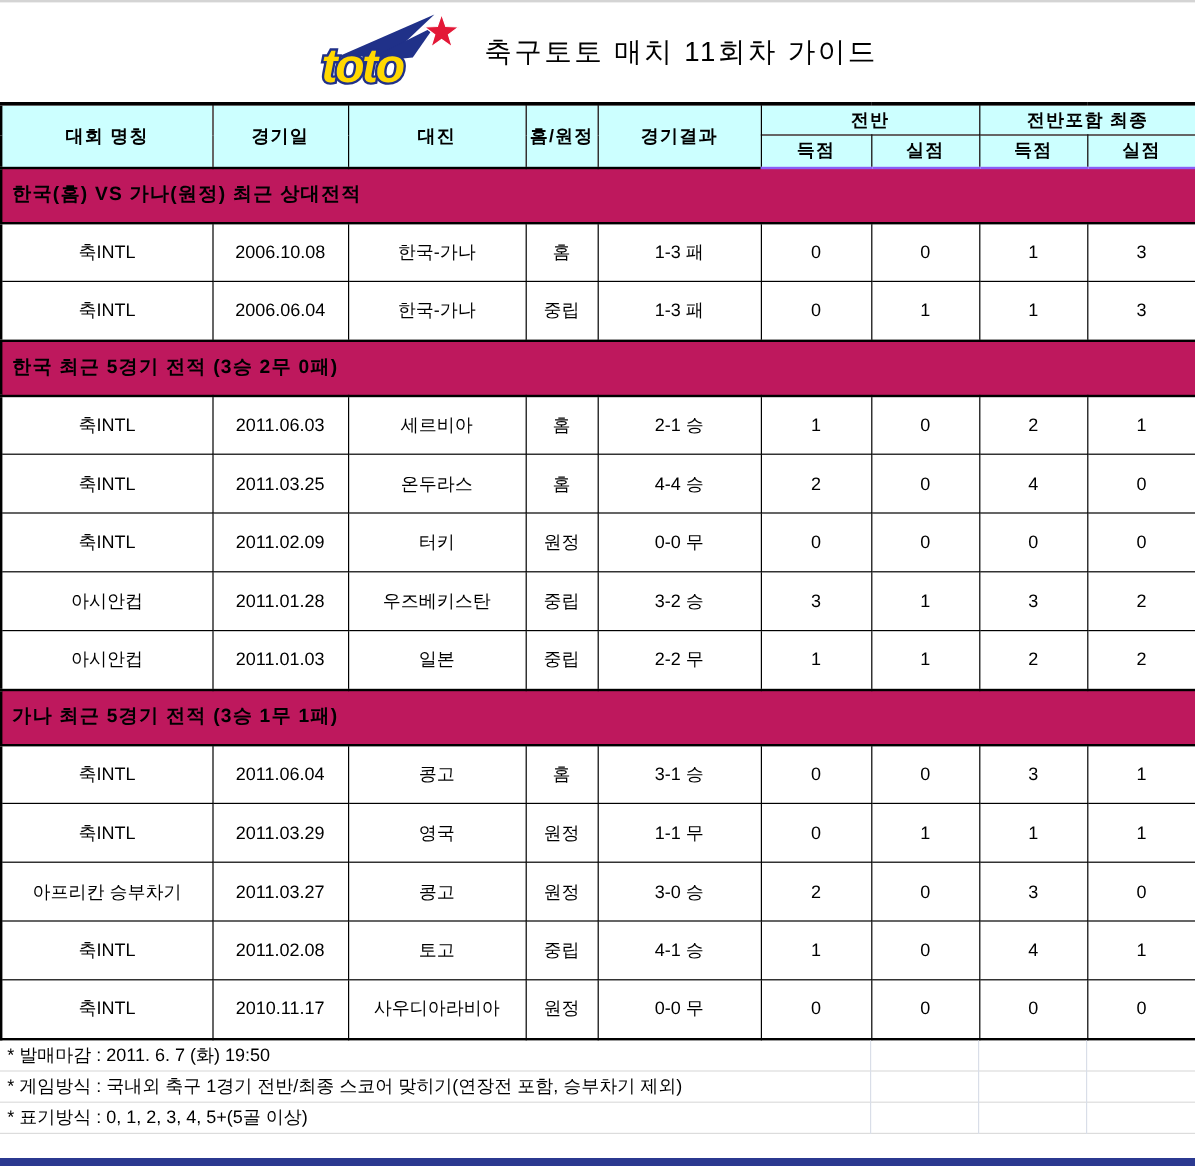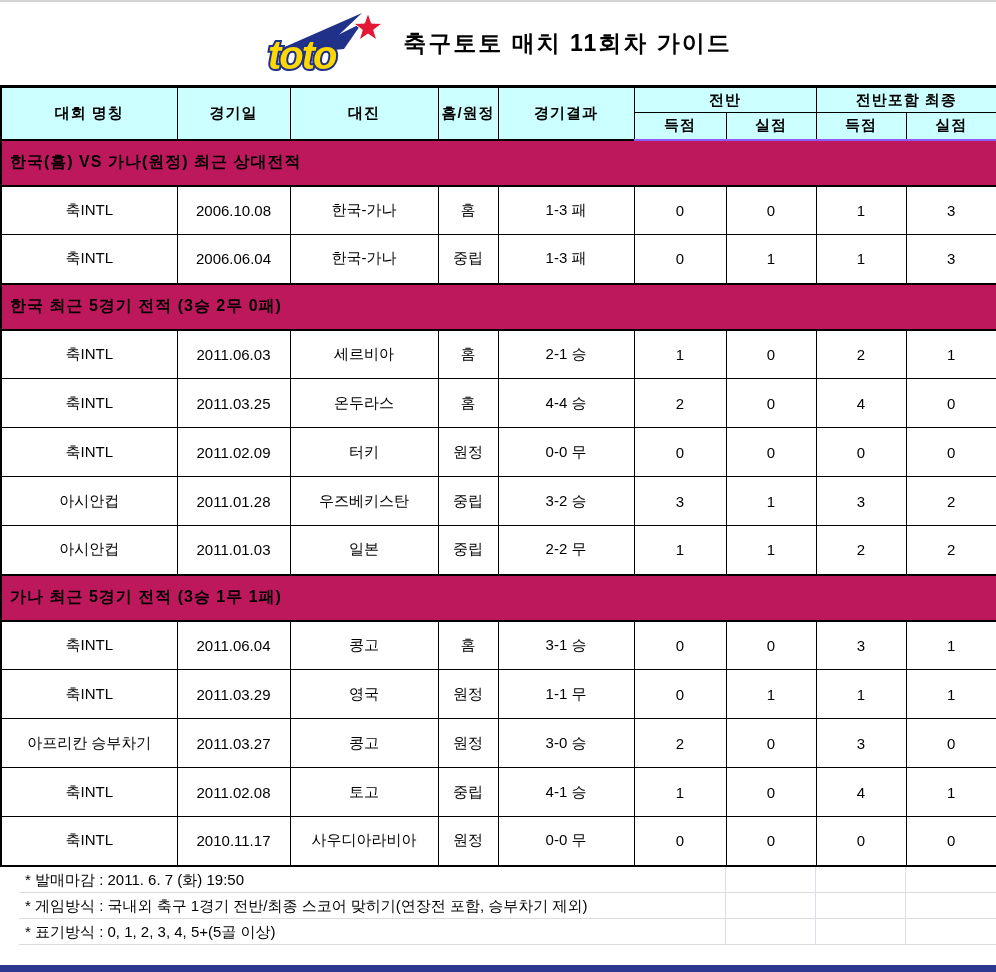--- a/index.html
+++ b/index.html
@@ -18,21 +18,21 @@
   .title-bar {
     height: 83px;
     display: flex;
     align-items: center;
     justify-content: center;
   }
   .logo { display: inline-block; margin-right: 4px; margin-top: 4px; }
   .page-title {
     margin: 0;
     font-size: 23px;
-    font-weight: 700;
+    font-weight: 400;
     letter-spacing: 2px;
     white-space: nowrap;
   }
   
   table.guide {
     width: 996px;
     border-collapse: collapse;
     table-layout: fixed;
     border: 2px solid #000;
     border-top-width: 3px;
@@ -59,21 +59,21 @@
     padding-left: 8px;
     font-weight: bold;
     font-size: 16px;
     letter-spacing: 1px;
     height: 46px;
     border-top: 2px solid #000;
     border-bottom: 2px solid #000;
   }
   tr.data-row td { height: 49px; background: #ffffff; }
   
-  .footer { position: relative; width: 996px; padding-left: 19px; }
+  .footer { position: relative; width: 996px; }
   .note {
     height: 26px;
     line-height: 26px;
     padding-left: 6px;
     font-size: 15px;
     border-bottom: 1px solid #dcdcdc;
     white-space: nowrap;
   }
   .grid-v {
     position: absolute;

